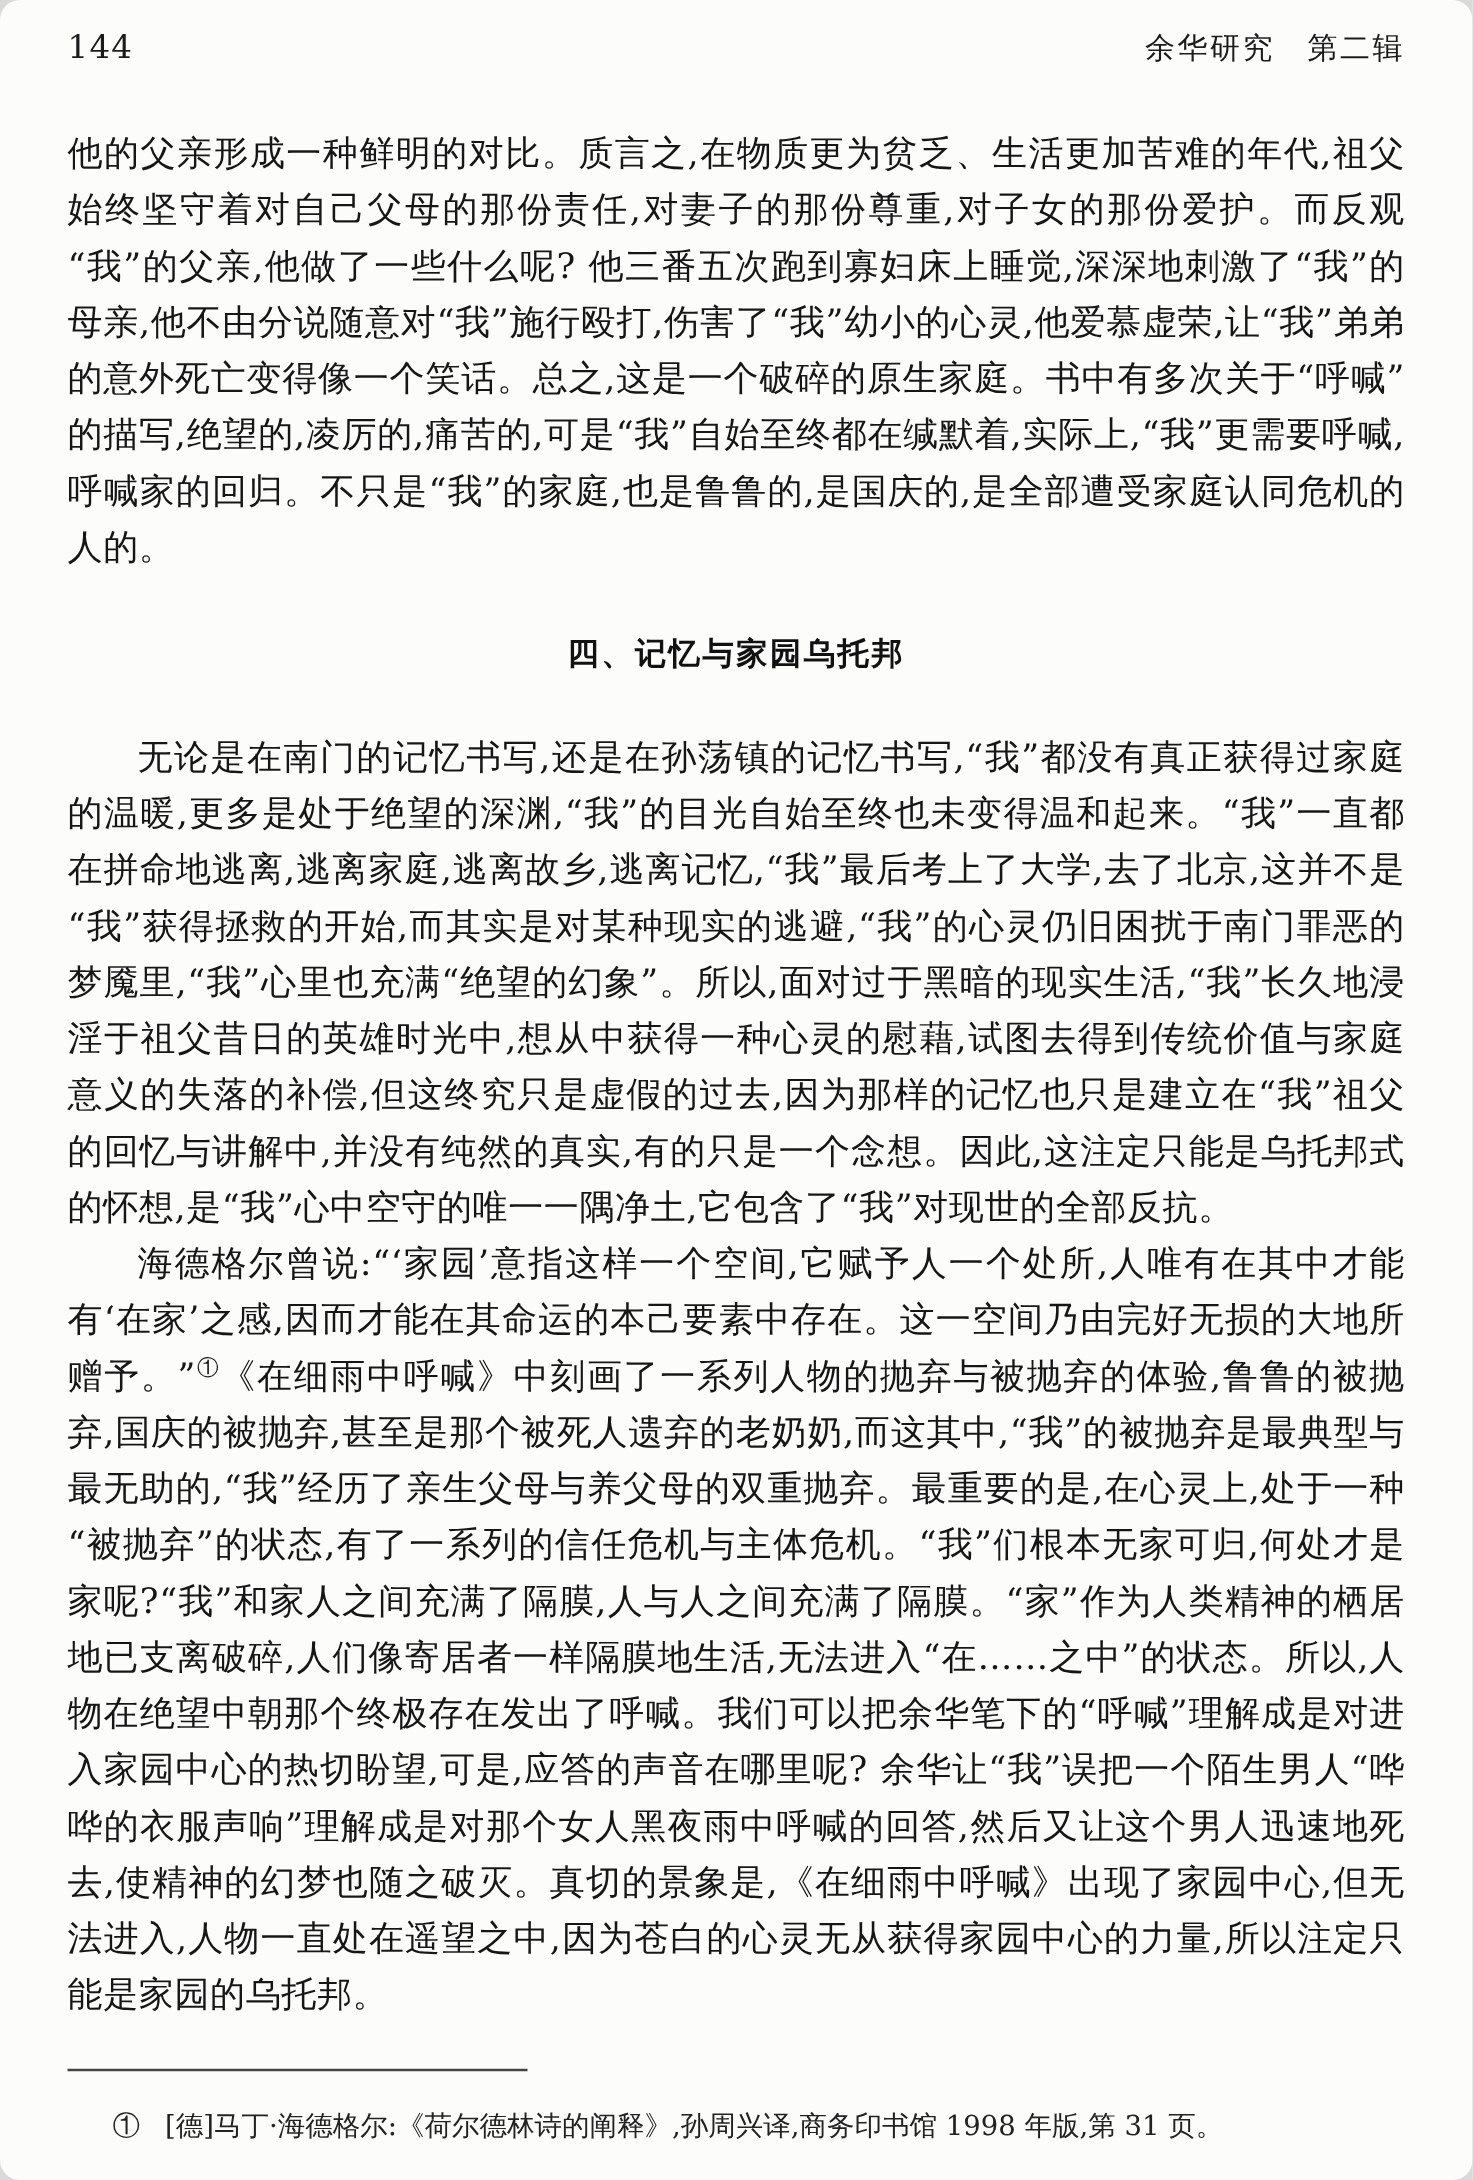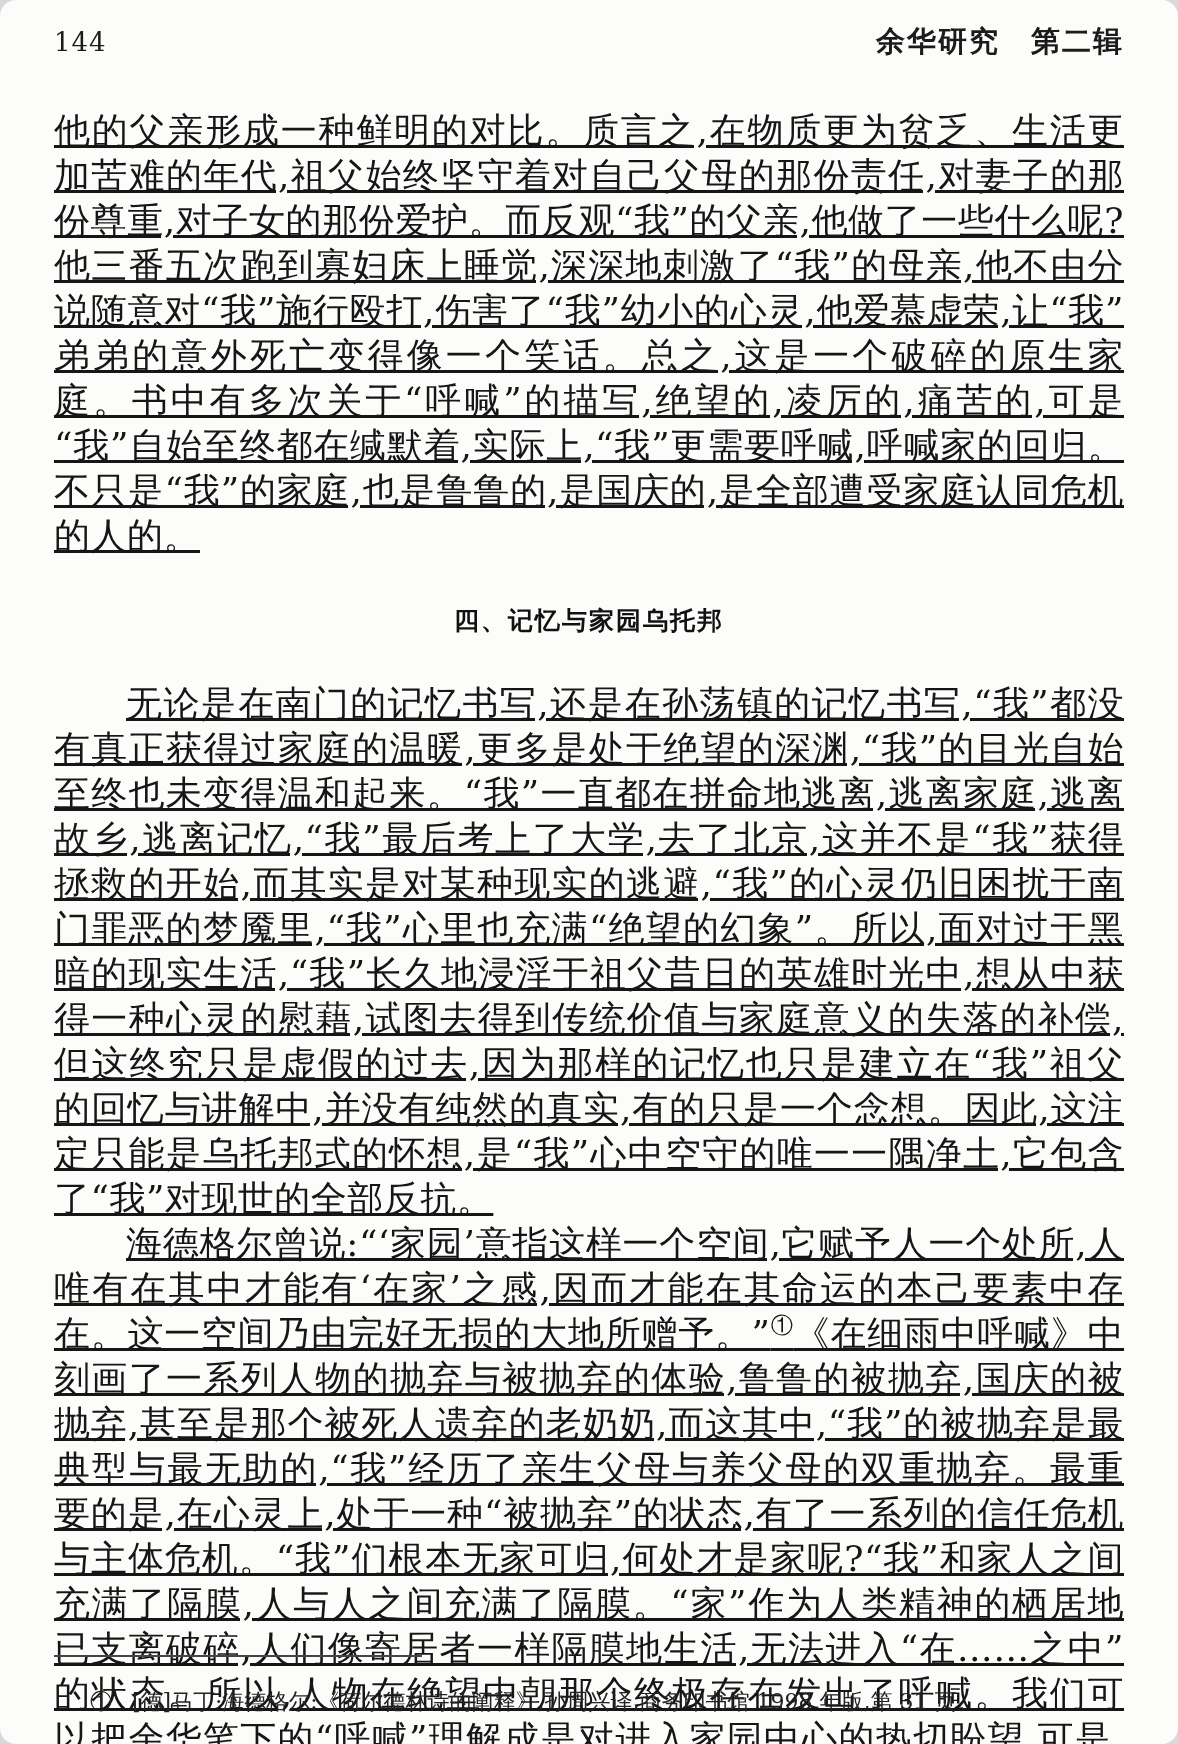--- a/index.html
+++ b/index.html
@@ -21,36 +21,34 @@
   .page-header {
     display: flex;
     justify-content: space-between;
     align-items: baseline;
   }
   .page-number {
     font-size: 26px;
     letter-spacing: 1px;
   }
   .running-title {
-    font-size: 29px;
+    font-size: 24px;
     letter-spacing: 2px;
-    font-weight: bold;
   }
 
   .article {
     margin-top: 46px;
   }
 
   .para {
-    font-size: 36px;
+    font-size: 28px;
     line-height: 45px;
     text-align: justify;
     letter-spacing: 0.5px;
     color: #161616;
-    text-decoration: underline;
   }
   .para.indent { text-indent: 2em; }
 
   .section-heading {
     text-align: center;
     font-size: 25px;
     font-weight: bold;
     letter-spacing: 2px;
     margin: 46px 0 44px 0;
     color: #111;

